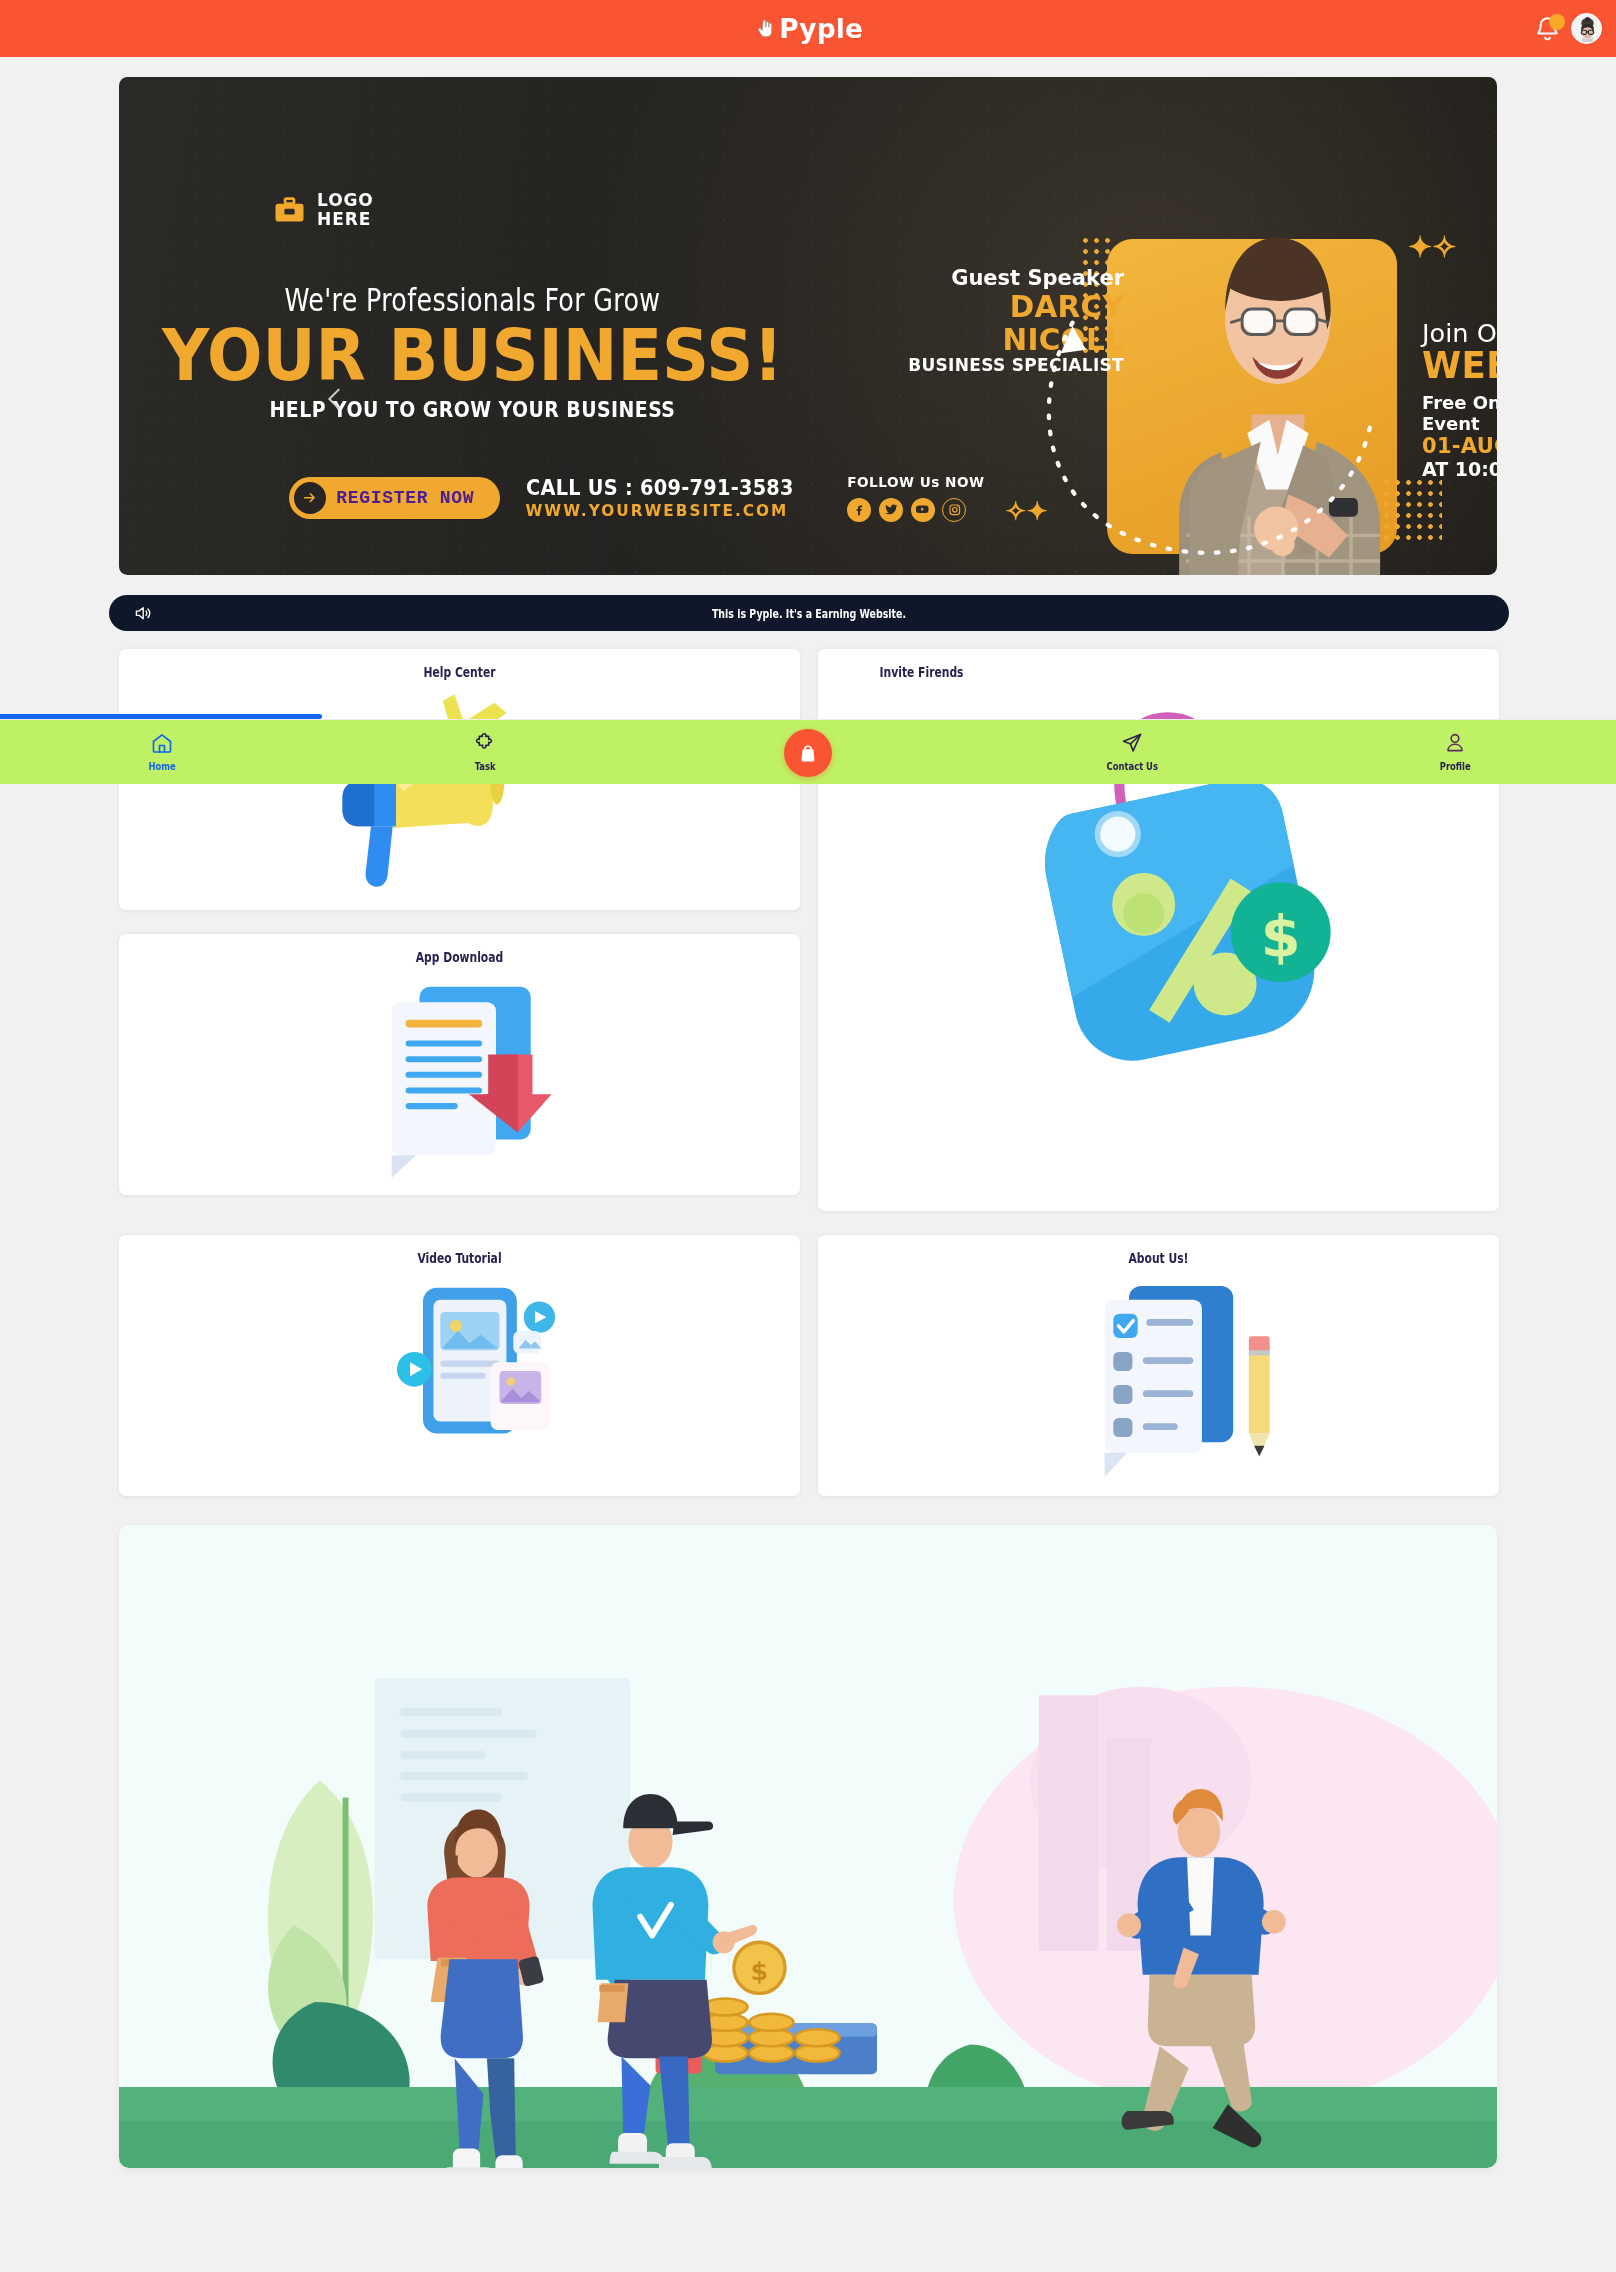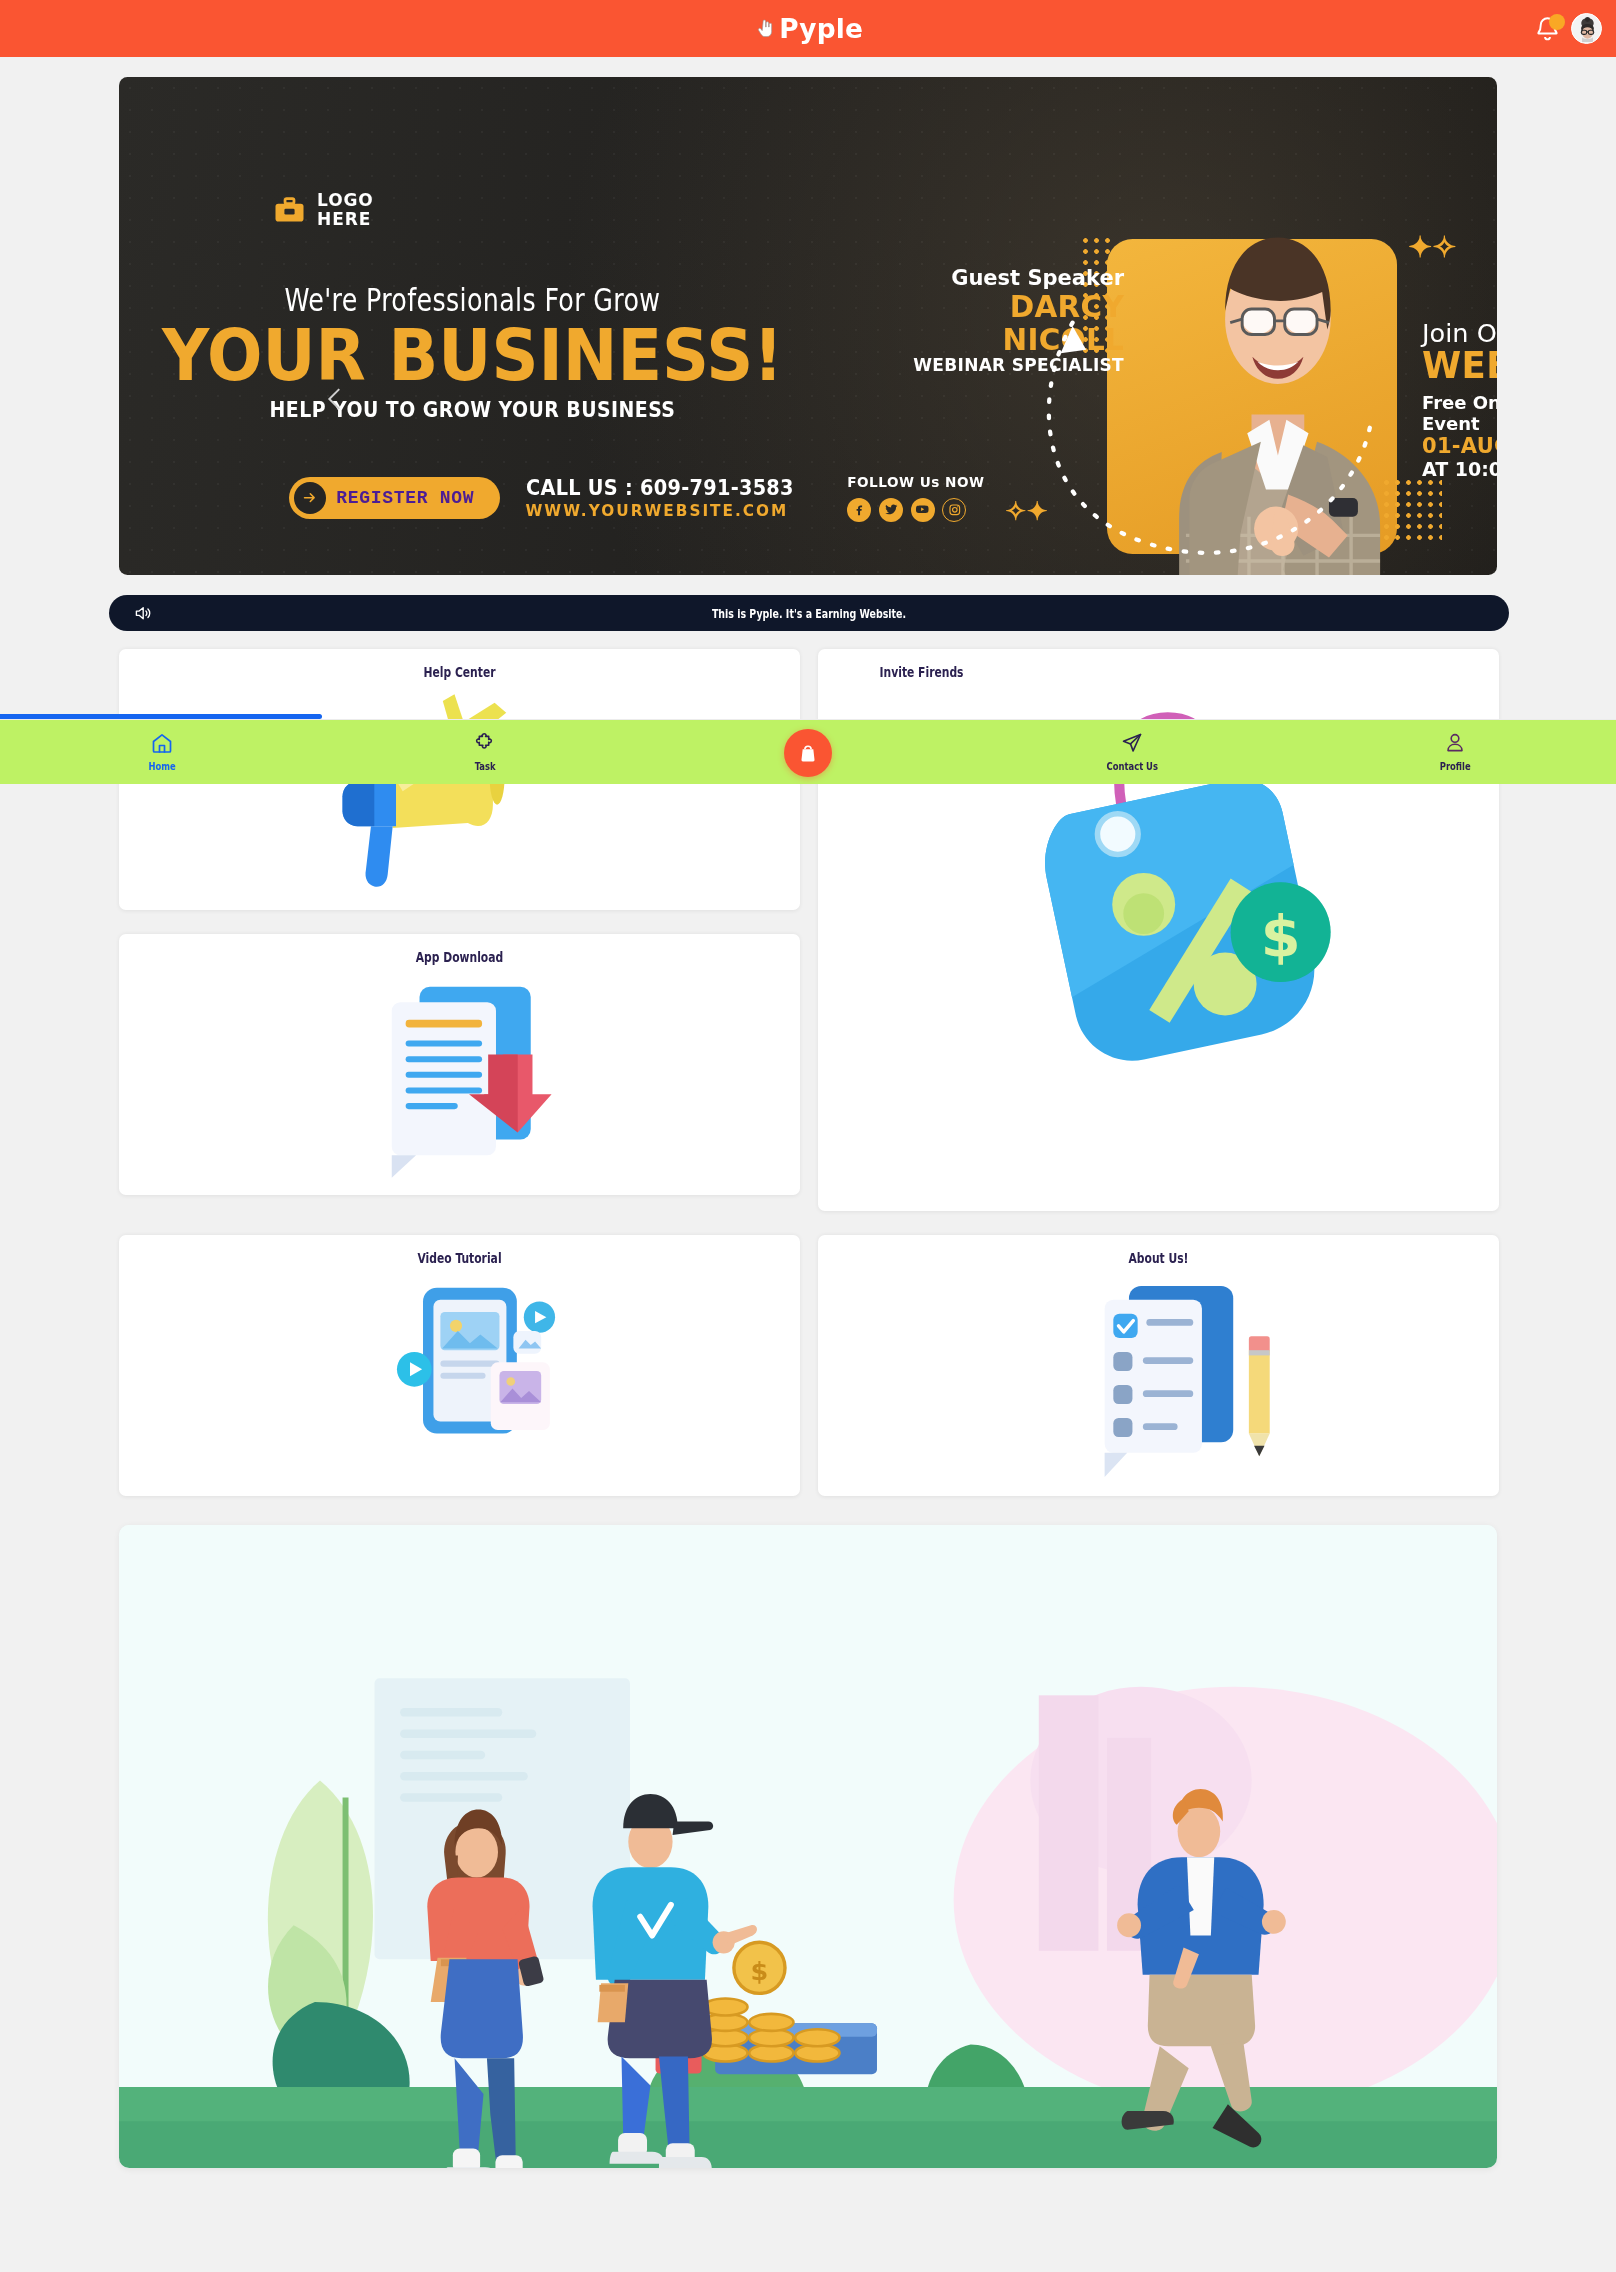--- a/index.html
+++ b/index.html
@@ -366,21 +366,21 @@
         <path d="M228 394c22 8 40 18 52 30l18 18-22 26-56-38z" fill="#e7b190"></path>
         <circle cx="214" cy="434" r="26" fill="#f3c4a2"></circle>
         <path d="M212 414l-4 36c-2 10 6 18 16 16s14-12 10-20l-10-32z" fill="#f3c4a2"></path>
         <rect x="276" y="398" width="34" height="22" rx="6" fill="#2f2f34"></rect>
       </g>
     </svg>
 
     <div class="speaker-block">
       <div class="sp-top">Guest Speaker</div>
       <div class="sp-name">DARCY NICOLL</div>
-      <div class="sp-role">WEBINAR SPECIALIST</div>
+      <div class="sp-role">BUSINESS SPECIALIST</div>
     </div>
 
     <svg style="position:absolute;left:894px;top:220px;" width="400" height="281" viewBox="0 0 470 330">
       <path d="M70 30 C 20 120 30 250 160 290 C 290 330 400 250 420 150" fill="none" stroke="#fff" stroke-width="5" stroke-linecap="round" stroke-dasharray="3 16"></path>
       <path d="M70 34 L56 66 L86 62 Z" fill="#fff"></path>
     </svg>
 
     <div class="webinar-block">
       <div class="wb-1">Join Online</div>
       <div class="wb-2">WEBINAR</div>

